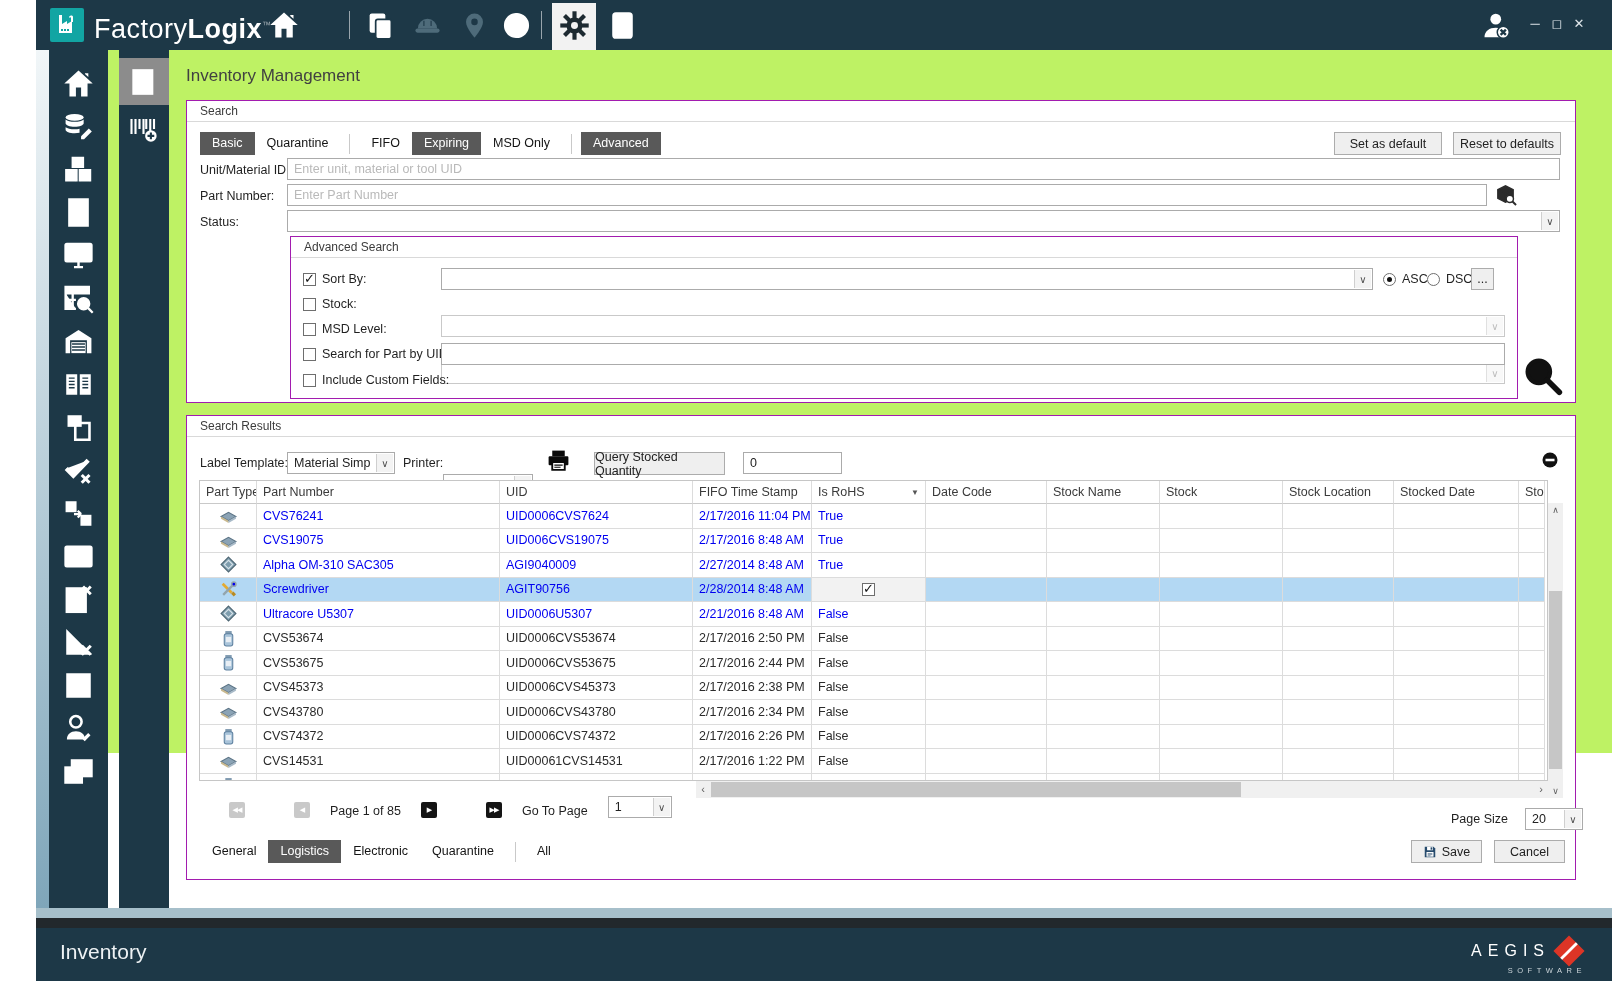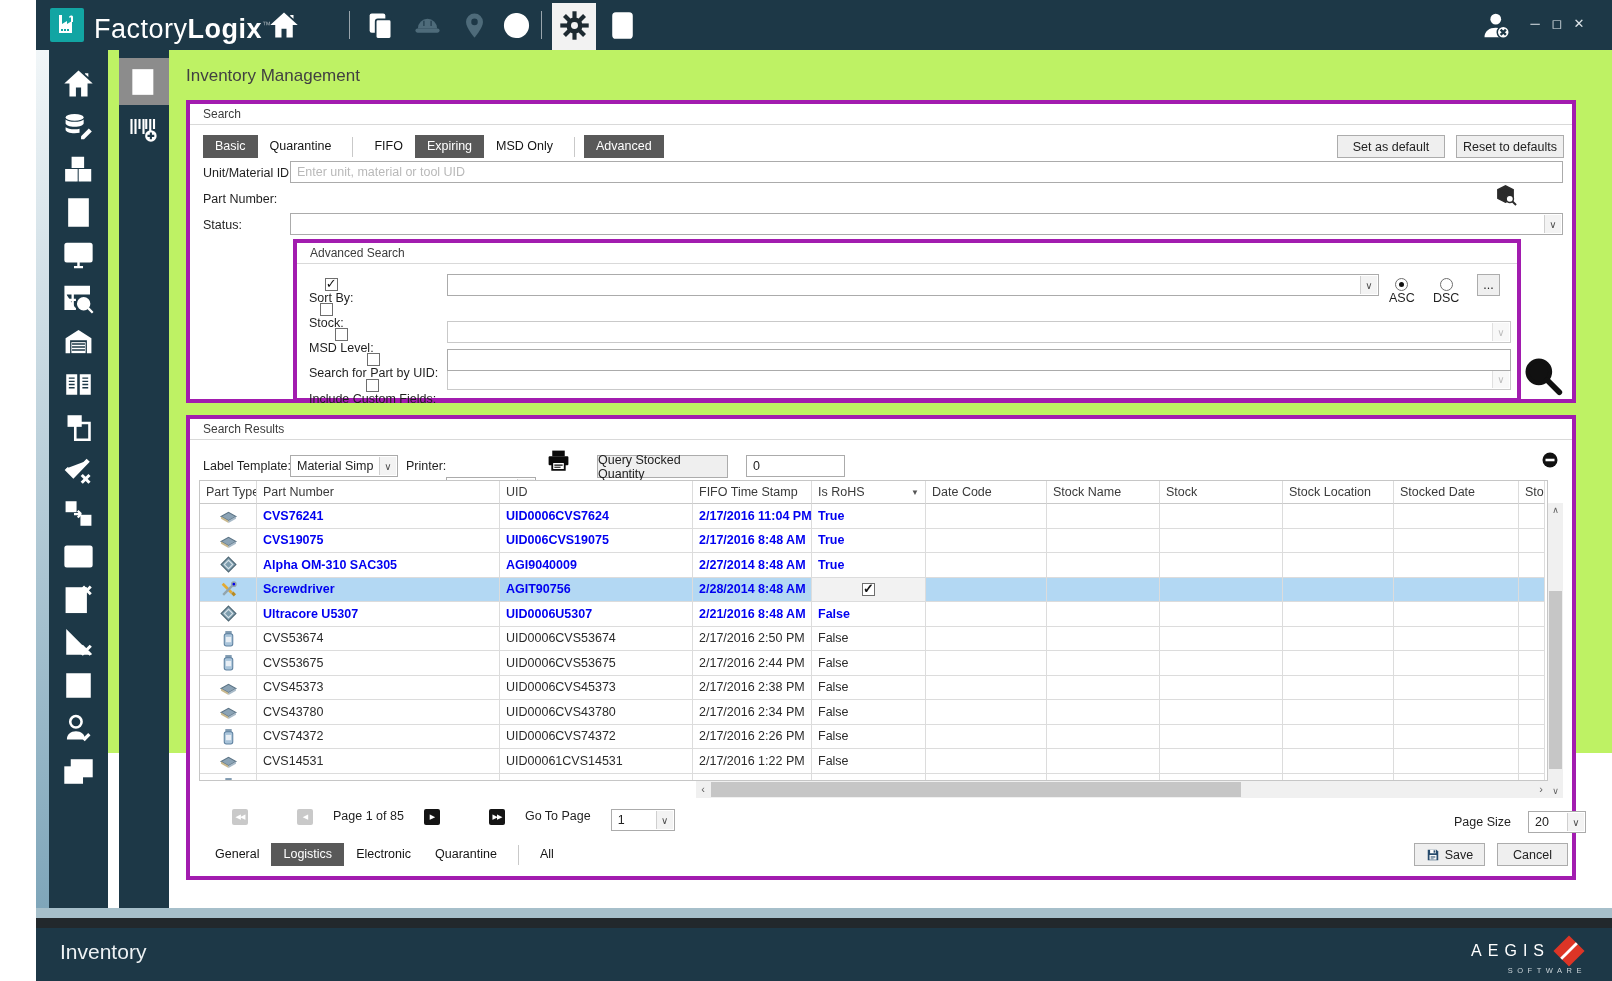--- a/index.html
+++ b/index.html
@@ -31,21 +31,21 @@
   .sidebar1 { left:13px; top:50px; width:59px; height:858px; background:#1d3847;
     display:flex; flex-direction:column; align-items:center; padding-top:18px; gap:12px; }
   .sidebar2 { left:83px; top:50px; width:50px; height:858px; background:#1d3847; }
   .sb-icon { width:31px; height:31px; color:#fff; flex:0 0 auto; }
   .sb2-tile { left:0; top:8px; width:50px; height:47px; background:#8c8c8c;
     display:flex; align-items:center; justify-content:center; }
   .sb2-tile .sb-icon{ width:28px; height:28px; }
   .sb2-item { left:10px; top:62px; width:30px; height:34px; color:#fff; }
 
   
-  .gb { border:4px solid #a21caf; background:#fff; }
+  .gb { border:1px solid #a21caf; background:#fff; }
   .gb-label { position:absolute; left:13px; top:3px; font-size:12px; color:#3c3c3c; }
   .gb-headline { position:absolute; left:0; top:20px; right:0; height:1px; background:#d9d9d9; }
   .lbl { font-size:12.5px; color:#1f1f1f; white-space:nowrap; }
   .btn { background:#efefef; border:1px solid #acacac; font-size:12.5px; color:#222;
     display:flex; align-items:center; justify-content:center; gap:5px; }
   .tbx { background:#fff; border:1px solid #ababab; font-size:12.5px; color:#222; padding:0 6px;
     font-family:"Liberation Sans",sans-serif; }
   input.tbx::placeholder { color:#b9b9b9; }
   .combo { position:relative; background:#fff; border:1px solid #ababab; font-size:12.5px; color:#222; }
   .combo .val { position:absolute; left:6px; top:0; bottom:0; right:20px; display:flex; align-items:center;
@@ -55,33 +55,33 @@
   .combo.disabled .arrow { color:#bdbdbd; background:#f8f8f8; border-left-color:#e0e0e0; }
   .combo.disabled { border-color:#c9c9c9; }
   .tabrow { display:flex; align-items:center; }
   .tab { height:23px; line-height:23px; padding:0 12px; font-size:12.5px; color:#141414; }
   .tab.sel { background:#595959; color:#fff; }
   .vdiv { width:1px; height:20px; background:#c9c9c9; margin:0 9px; }
   .cb { width:13px; height:13px; border:1px solid #6e6e6e; background:#fff; position:relative; flex:0 0 auto; }
   .cb.checked::after { content:"✓"; position:absolute; left:0; top:-3px; font-size:13px; color:#141414; }
   .radio { width:13px; height:13px; border:1px solid #6e6e6e; border-radius:50%; background:#fff; position:relative; }
   .radio.sel::after { content:""; position:absolute; left:3px; top:3px; width:5px; height:5px; border-radius:50%; background:#111; }
-  .field-row { display:flex; align-items:center; position:absolute;flex-direction:column; }
+  .field-row { display:flex; align-items:center; gap:6px; position:absolute; }
 
   
   .tbl { left:163px; top:480px; width:1349px; height:301px; border:1px solid #c6c6c6; background:#fff; overflow:hidden; }
   .tr { display:grid; grid-template-columns:57px 243px 193px 119px 114px 121px 113px 123px 111px 125px 26px; height:24.5px; }
   .thr { height:23px; }
   .th { border-right:1px solid #dcdcdc; border-bottom:1px solid #c9c9c9; font-size:12.5px; color:#3a3a3a;
     display:flex; align-items:center; padding:0 6px; white-space:nowrap; overflow:hidden; background:#fff; }
   .th .flt { margin-left:auto; font-size:8px; color:#555; }
   .td { border-right:1px solid #dcdcdc; border-bottom:1px solid #dcdcdc; font-size:12.5px; color:#2b2b2b;
     display:flex; align-items:center; padding:0 6px; white-space:nowrap; overflow:hidden; background:#fff; }
   .td.ctr { justify-content:center; }
-  .tr.em .td { color:#0000f0; font-weight:bold; }
+  .tr.em .td { color:#0000f0; font-weight:normal; }
   .tr.selrow .td { background:#b3d8f3; }
   .tr.selrow .td.editcell { background:#f2f2f2; justify-content:center; }
   .pticon { width:17px; height:17px; }
 
   
   .vscroll { left:1512px; top:503px; width:15px; height:295px; background:#f0f0f0; }
   .vthumb { position:absolute; left:1px; top:88px; width:13px; height:178px; background:#c6c6c6; }
   .varrow { position:absolute; left:0; width:15px; height:14px; color:#5f5f5f; font-size:9px; text-align:center; line-height:14px; }
   .hscroll { left:660px; top:781px; width:852px; height:17px; background:#f0f0f0; }
   .hthumb { position:absolute; left:15px; top:1px; width:530px; height:15px; background:#c6c6c6; }
@@ -356,20 +356,21 @@
         <span class="tab sel">Advanced</span>
       </div>
 
     <div class="abs btn" style="left:1147px; top:31px; width:108px; height:23px;">Set as default</div>
     <div class="abs btn" style="left:1266px; top:31px; width:108px; height:23px;">Reset to defaults</div>
 
     <div class="abs lbl" style="left:13px; top:62px;">Unit/Material ID:</div>
     <input class="abs tbx" style="left: 100px; top: 57px; width: 1273px; height: 22px;" placeholder="Enter unit, material or tool UID">
 
     <div class="abs lbl" style="left:13px; top:88px;">Part Number:</div>
+    <input class="abs tbx" style="left: 100px; top: 83px; width: 1200px; height: 22px;" placeholder="Enter Part Number">
 
     <div class="abs lbl" style="left:13px; top:114px;">Status:</div>
     <div class="abs combo" style="left:100px; top:109px; width:1273px; height:22px;">
       <span class="val"></span>
       <span class="arrow">∨</span>
     </div>
 
     <div class="abs gb" style="left:103px; top:135px; width:1228px; height:163px;">
       <div class="gb-label">Advanced Search</div>
       <div class="gb-headline"></div>
@@ -447,21 +448,21 @@
       <span class="arrow">∨</span>
     </div>
     <div class="abs lbl" style="left:216px; top:40px;">Printer:</div>
     <div class="abs combo" style="left:256px; top:36px; width:90px; height:22px;">
       <span class="val">Default Prin...</span>
       <span class="arrow">∨</span>
     </div>
     <div class="abs btn" style="left:407px; top:36px; width:131px; height:23px;">Query Stocked Quantity</div>
     <input class="abs tbx" style="left: 556px; top: 36px; width: 99px; height: 22px;" value="0">
 
-    <div class="abs" style="left:13px; top:390px; display:flex; align-items:flex-start; gap:20px;">
+    <div class="abs" style="left:13px; top:380px; display:flex; align-items:flex-end; gap:20px;">
       <span style="width:9px"></span>
       <span class="pgbtn off">◀◀</span>
       <span style="width:9px"></span>
       <span class="pgbtn off">◀</span>
       <span class="lbl" style="font-size:12.5px">Page 1 of 85</span>
       <span class="pgbtn on">▶</span>
       <span style="width:9px"></span>
       <span class="pgbtn on">▶▶</span>
       <span class="lbl">Go To Page</span>
       <span class="combo" style="position:relative; display:inline-block; width:64px; height:22px;">

